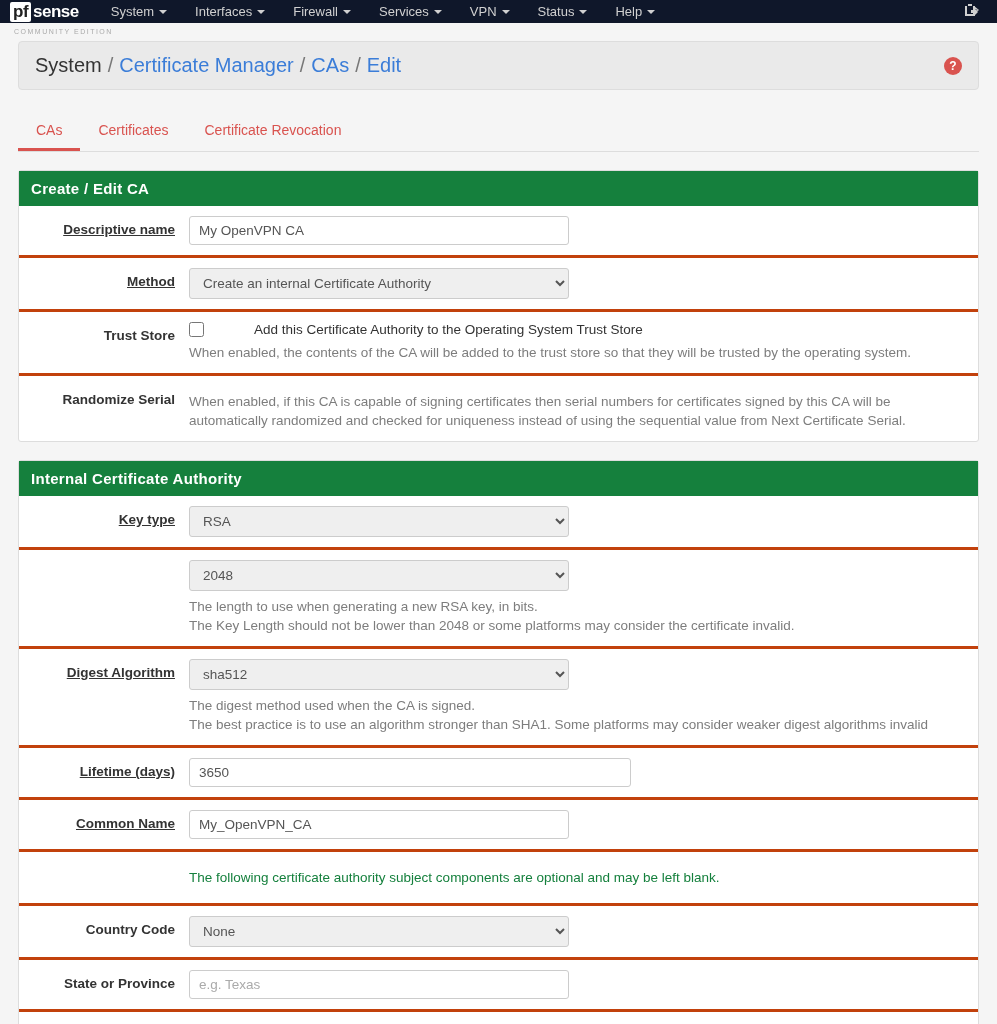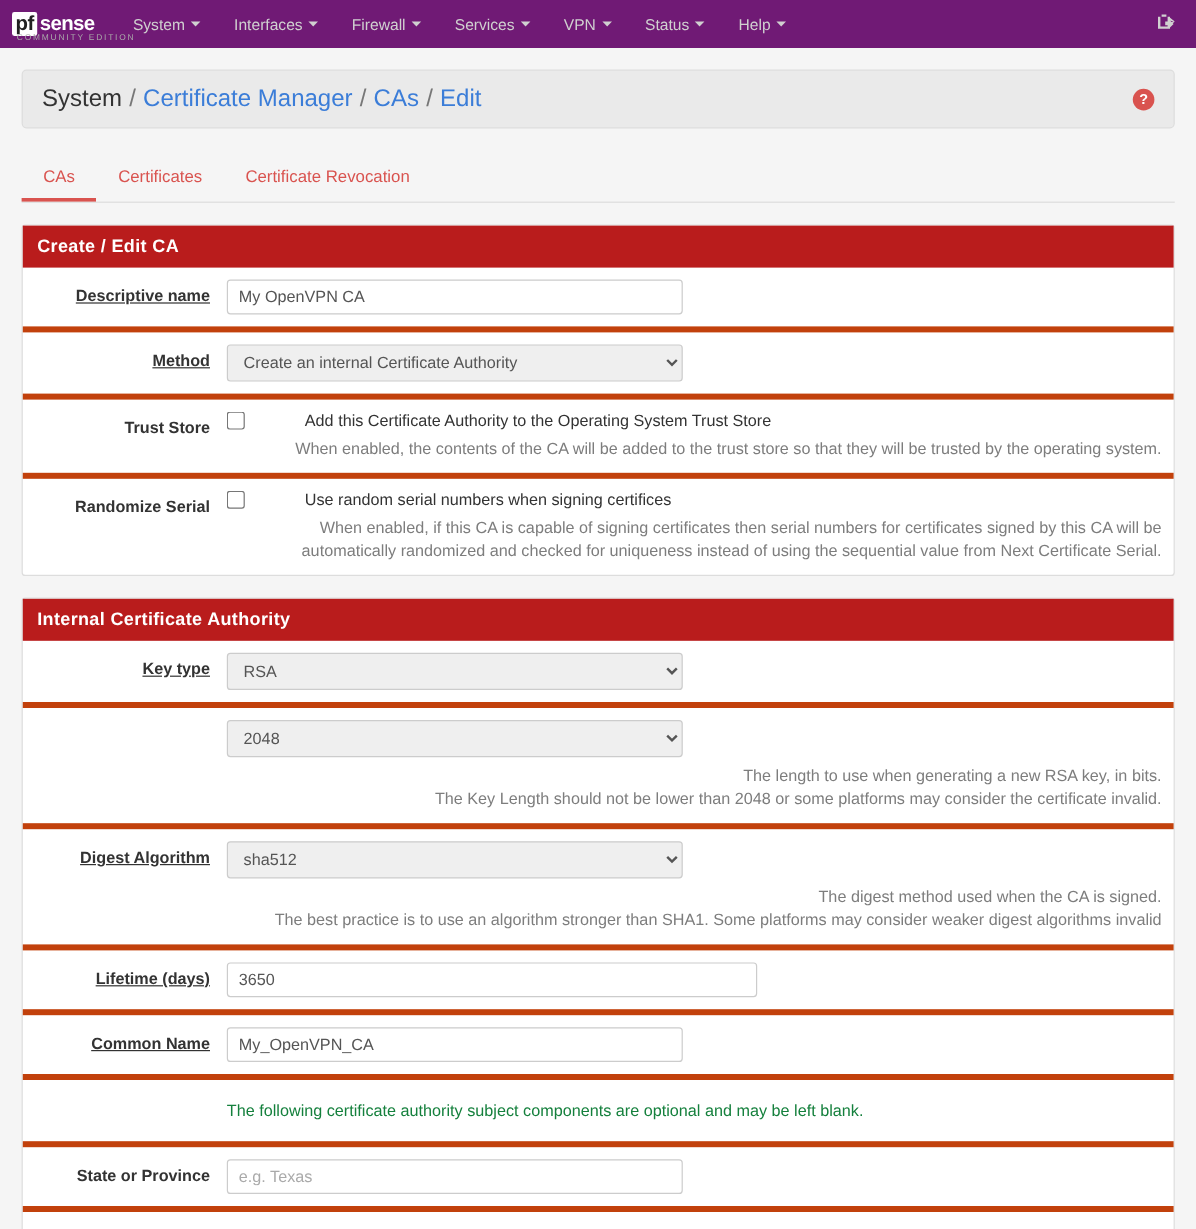--- a/index.html
+++ b/index.html
@@ -1,45 +1,45 @@
 <!DOCTYPE html>
 <html><head>
 <meta charset="utf-8">
 <style>
 * { box-sizing: border-box; margin: 0; padding: 0; }
 body { font-family: -apple-system, "Helvetica Neue", Arial, sans-serif; font-size: 14px; color: #333; background: #f5f5f5; width: 997px; }
-.navbar { background: #701a75; height: 40px; display: flex; align-items: center; padding: 0 10px; }
+.navbar { background: #0f172a; height: 23px; display: flex; align-items: center; padding: 0 10px; }
 .logo { display: flex; align-items: baseline; margin-right: 18px; }
 .logo-pf { background: #fff; color: #212121; font-weight: 800; padding: 0 3px; border-radius: 2px; font-size: 17px; letter-spacing: -0.5px; }
 .logo-sense { color: #fff; font-weight: 700; font-size: 17px; margin-left: 2px; letter-spacing: -0.5px; }
 .logo-ce { color: #aaa; font-size: 7px; letter-spacing: 1.5px; position: absolute; top: 28px; left: 14px; }
 .nav-items { display: flex; flex: 1; }
 .nav-item { color: #d0d0d0; font-size: 13px; padding: 0 14px; height: 40px; display: flex; align-items: center; cursor: pointer; }
 .caret { display: inline-block; width: 0; height: 0; margin-left: 5px; border-left: 4px solid transparent; border-right: 4px solid transparent; border-top: 4px solid #d0d0d0; }
 .logout { color: #d0d0d0; font-size: 16px; padding: 0 8px; cursor: pointer; }
 .container { padding: 18px; }
 .breadcrumb-panel { background: #eaeaea; border: 1px solid #ddd; border-radius: 4px; padding: 12px 16px; display: flex; align-items: center; }
 .breadcrumb-panel .root { color: #333; font-size: 20px; }
 .breadcrumb-panel .sep { color: #777; font-size: 20px; margin: 0 6px; }
 .breadcrumb-panel a { color: #3b7dd8; font-size: 20px; text-decoration: none; cursor: pointer; }
 .help-icon { margin-left: auto; width: 18px; height: 18px; border-radius: 50%; background: #d9534f; color: #fff; font-size: 12px; font-weight: 700; display: flex; align-items: center; justify-content: center; cursor: pointer; }
 .tabs { display: flex; margin-top: 22px; border-bottom: 1px solid #ddd; }
 .tab { padding: 10px 18px; color: #d9534f; font-size: 14px; cursor: pointer; }
 .tab.active { border-bottom: 3px solid #d9534f; font-weight: 500; }
 .panel { margin-top: 18px; border: 1px solid #ddd; border-radius: 3px; background: #fff; }
-.panel-header { background: #b91c1c; color: #fff; padding: 9px 12px; font-size: 15px; font-weight: 600; letter-spacing: 0.3px; }
-.form-row { display: flex; padding: 10px 10px; border-bottom: 5px solid #c2410c; align-items: flex-start; }
+.panel-header { background: #15803d; color: #fff; padding: 9px 12px; font-size: 15px; font-weight: 600; letter-spacing: 0.3px; }
+.form-row { display: flex; padding: 10px 10px; border-bottom: 3px solid #c2410c; align-items: flex-start; }
 .form-row:last-child { border-bottom: none; }
 .form-label { width: 160px; text-align: right; padding-right: 14px; padding-top: 6px; font-size: 13.5px; font-weight: 600; text-decoration: underline; color: #333; flex-shrink: 0; }
 .form-label.nou { text-decoration: none; }
 .form-label.plain { font-weight: 700; text-decoration: none; }
 .form-field { flex: 1; max-width: 790px; }
 .form-field input[type=text], .form-field input[type=number], .form-field select { width: 380px; padding: 6px 9px; border: 1px solid #ccc; border-radius: 3px; font-size: 13.5px; color: #555; }
 .form-field select { appearance: menulist; }
-.help-text { color: #7d7d7d; font-size: 13.5px; margin-top: 6px; line-height: 1.45; text-align: right; }
+.help-text { color: #7d7d7d; font-size: 13.5px; margin-top: 6px; line-height: 1.45; }
 .checkbox-row { display: flex; align-items: center; gap: 42px; }
 .checkbox-row input[type=checkbox] { width: 15px; height: 15px; margin-right: 8px; accent-color: #999; }
 .checkbox-row label { font-size: 13.5px; color: #333; }
 .info-row { font-size: 13.5px; color: #15803d; padding: 8px 0 8px 0; }
 input::placeholder { color: #aaa; }
 .num-wrap { position: relative; display: inline-block; }
 </style>
 </head>
 <body>
 
@@ -121,24 +121,20 @@
         <div class="checkbox-row">
           <input type="checkbox" style="">
           <label>Add this Certificate Authority to the Operating System Trust Store</label>
         </div>
         <div class="help-text">When enabled, the contents of the CA will be added to the trust store so that they will be trusted by the operating system.</div>
       </div>
     </div>
     <div class="form-row">
       <div class="form-label plain">Randomize Serial</div>
       <div class="form-field">
-        <div class="checkbox-row">
-          <input type="checkbox" style="">
-          <label>Use random serial numbers when signing certifices</label>
-        </div>
         <div class="help-text">When enabled, if this CA is capable of signing certificates then serial numbers for certificates signed by this CA will be automatically randomized and checked for uniqueness instead of using the sequential value from Next Certificate Serial.</div>
       </div>
     </div>
   </div>
 
   <div class="panel">
     <div class="panel-header">Internal Certificate Authority</div>
     <div class="form-row">
       <div class="form-label">Key type</div>
       <div class="form-field"><select><option>RSA</option></select></div>
@@ -167,20 +163,24 @@
       <div class="form-label">Common Name</div>
       <div class="form-field"><input type="text" value="My_OpenVPN_CA" style=""></div>
     </div>
     <div class="form-row">
       <div class="form-label nou"></div>
       <div class="form-field">
           <div class="info-row">The following certificate authority subject components are optional and may be left blank.</div>
         </div>
     </div>
     <div class="form-row">
+      <div class="form-label plain">Country Code</div>
+      <div class="form-field"><select><option>None</option></select></div>
+    </div>
+    <div class="form-row">
       <div class="form-label plain">State or Province</div>
       <div class="form-field"><input type="text" placeholder="e.g. Texas" style=""></div>
     </div>
     <div class="form-row">
       
       
     </div>
 
   </div>
 

